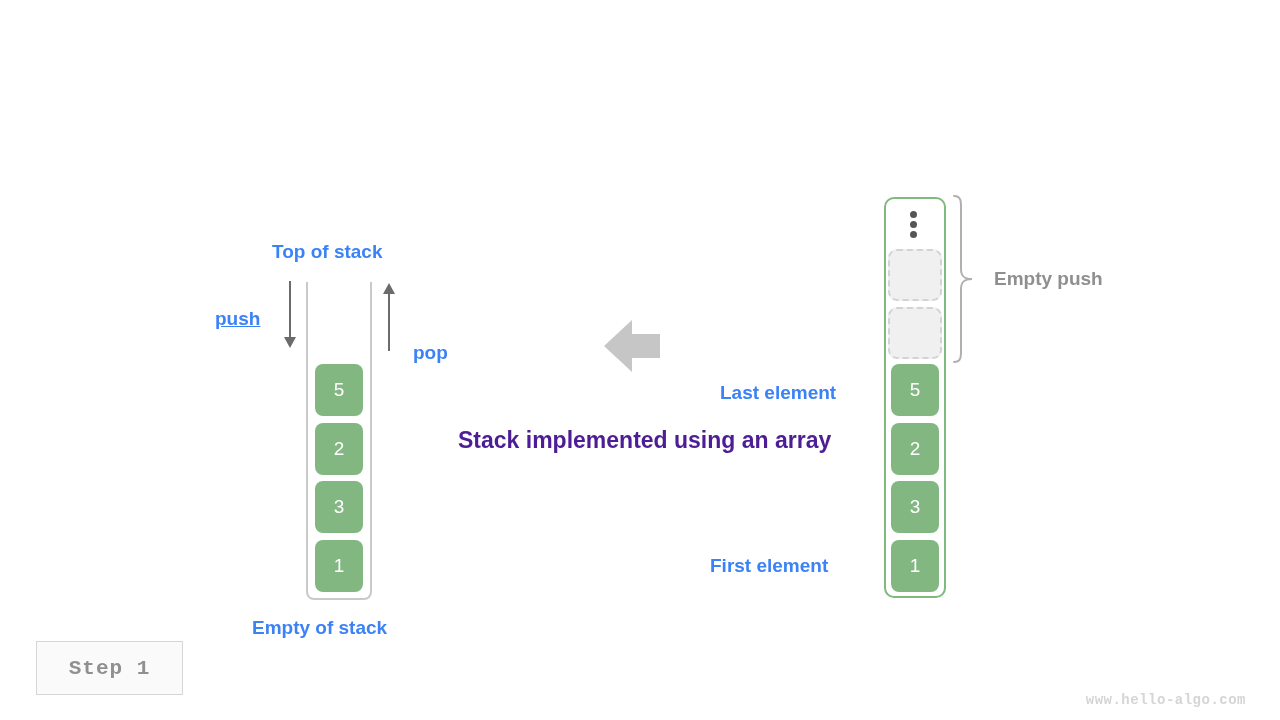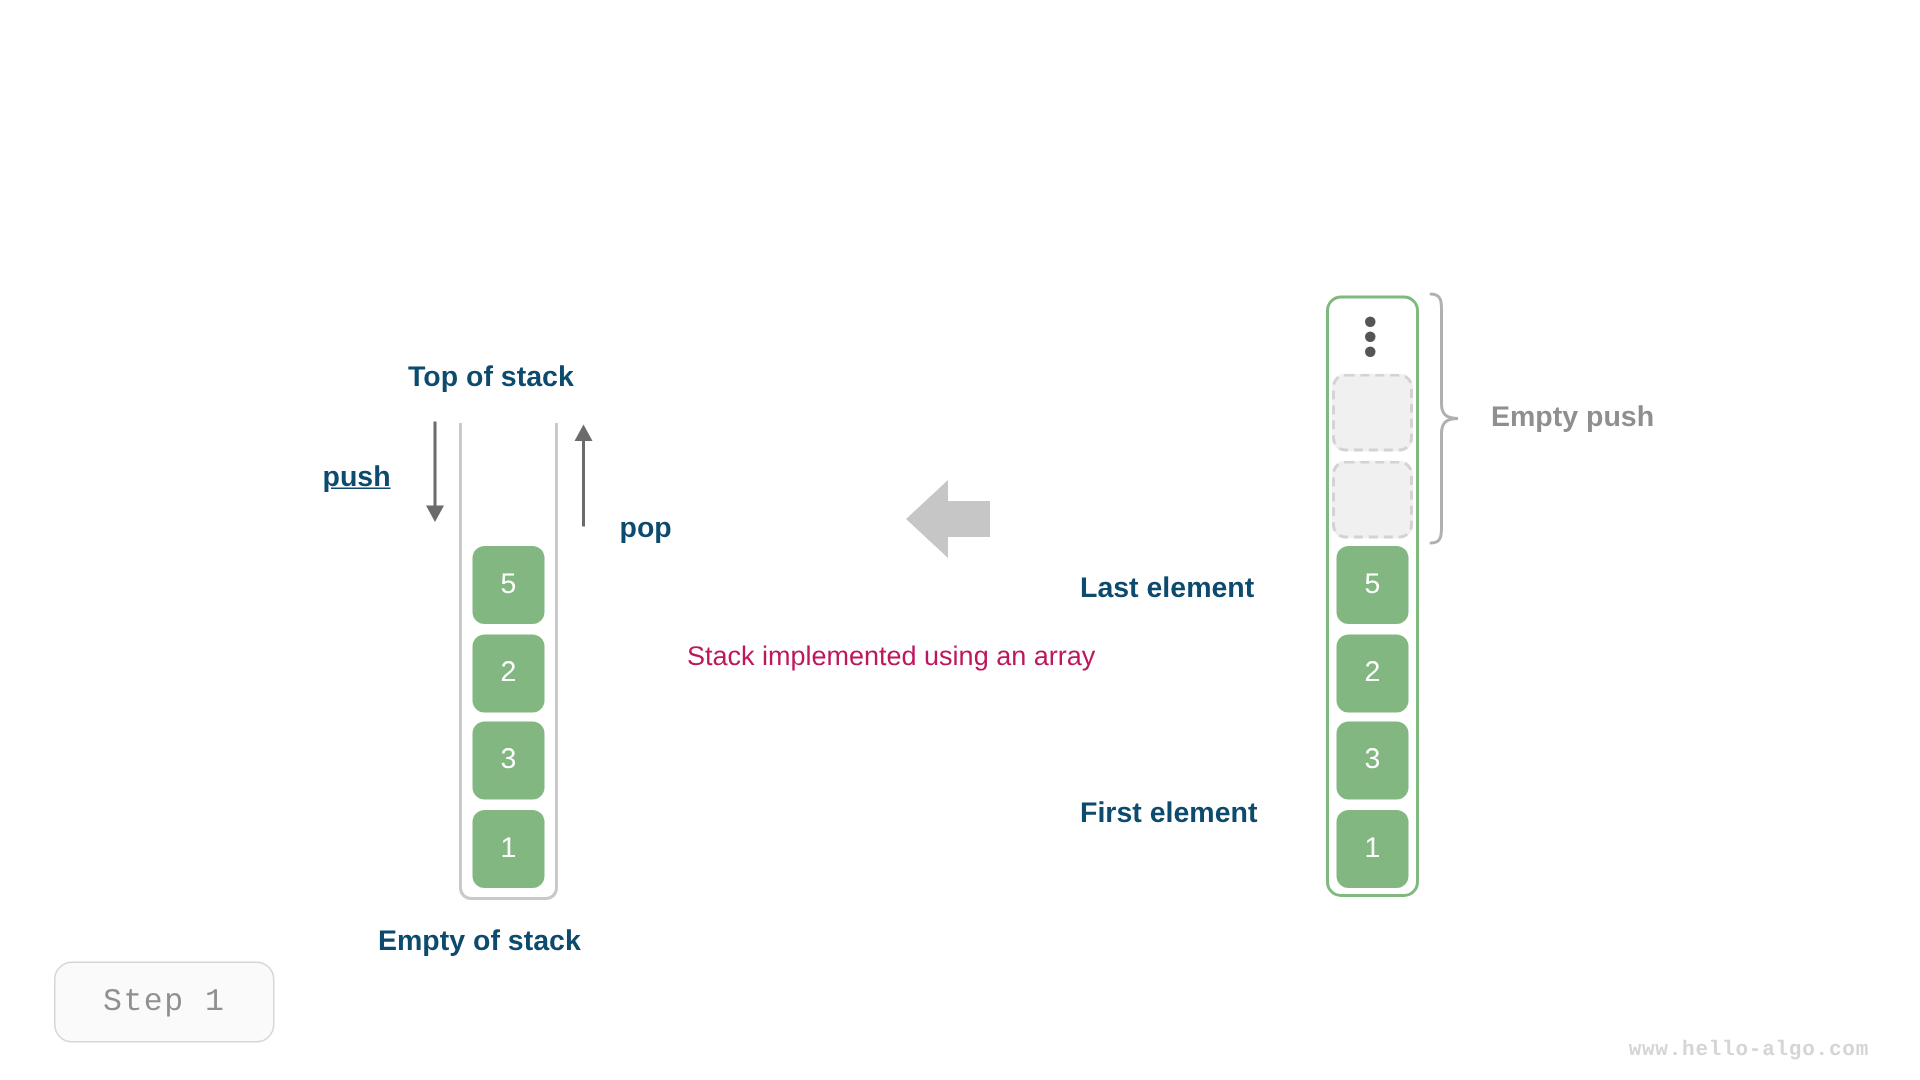--- a/index.html
+++ b/index.html
@@ -17,39 +17,39 @@
   }
 
   .canvas {
     position: absolute;
     inset: 0;
   }
 
   
   .label-dark {
     position: absolute;
-    color: #0c4a6e;
+    color: #3b82f6;
     font-weight: bold;
     font-size: 19px;
     white-space: nowrap;
     font-family: "Liberation Sans", sans-serif;
   }
   .label-gray {
     position: absolute;
     color: #8f8f8f;
     font-weight: bold;
     font-size: 19px;
     white-space: nowrap;
     font-family: "Liberation Sans", sans-serif;
   }
   .caption {
     position: absolute;
-    color: #be185d;
-    font-size: 18px;
-    font-weight: normal;
+    color: #4c1d95;
+    font-size: 23px;
+    font-weight: bold;
     white-space: nowrap;
     font-family: "Liberation Sans", sans-serif;
   }
 
   
   #stack-container-wall {
     position: absolute;
     left: 306px;
     top: 282px;
     width: 66px;
@@ -155,28 +155,28 @@
   }
 
   
   #step-badge {
     position: absolute;
     left: 36px;
     top: 641px;
     width: 145px;
     height: 52px;
     border: 1px solid #d6d6d6;
-    border-radius: 12px;
+    border-radius: 0;
     background: #fafafa;
     display: flex;
     align-items: center;
     justify-content: center;
     color: #909090;
     font-size: 21px;
-    font-weight: normal;
+    font-weight: bold;
     letter-spacing: 1px;
     font-family: "Liberation Mono", monospace;
   }
 
   
   #watermark {
     position: absolute;
     right: 34px;
     bottom: 12px;
     color: #d5d5d5;
@@ -241,20 +241,20 @@
       <path d="M4,3 C12,3 11,10 11,18 L11,76 C11,83 14,86 22,86 C14,86 11,89 11,96 L11,154 C11,162 12,169 4,169" fill="none" stroke="#b0b0b0" stroke-width="2" stroke-linecap="round"></path>
     </svg>
     <div class="label-gray" style="left:994px; top:268px;">Empty push</div>
 
     <div class="cell" style="left:891px; top:364px;">5</div>
     <div class="cell" style="left:891px; top:423px;">2</div>
     <div class="cell" style="left:891px; top:481px;">3</div>
     <div class="cell" style="left:891px; top:540px;">1</div>
 
     <div class="label-dark" style="left:720px; top:382px;text-align:right;">Last element</div>
-    <div class="label-dark" style="left:710px; top:532px;margin-left:10px;">First element</div>
+    <div class="label-dark" style="left:710px; top:555px;">First element</div>
   </div>
 
   <div id="step-badge">Step 1</div>
 
   <div id="watermark">www.hello-algo.com</div>
 
 </div>
 
 </body></html>

